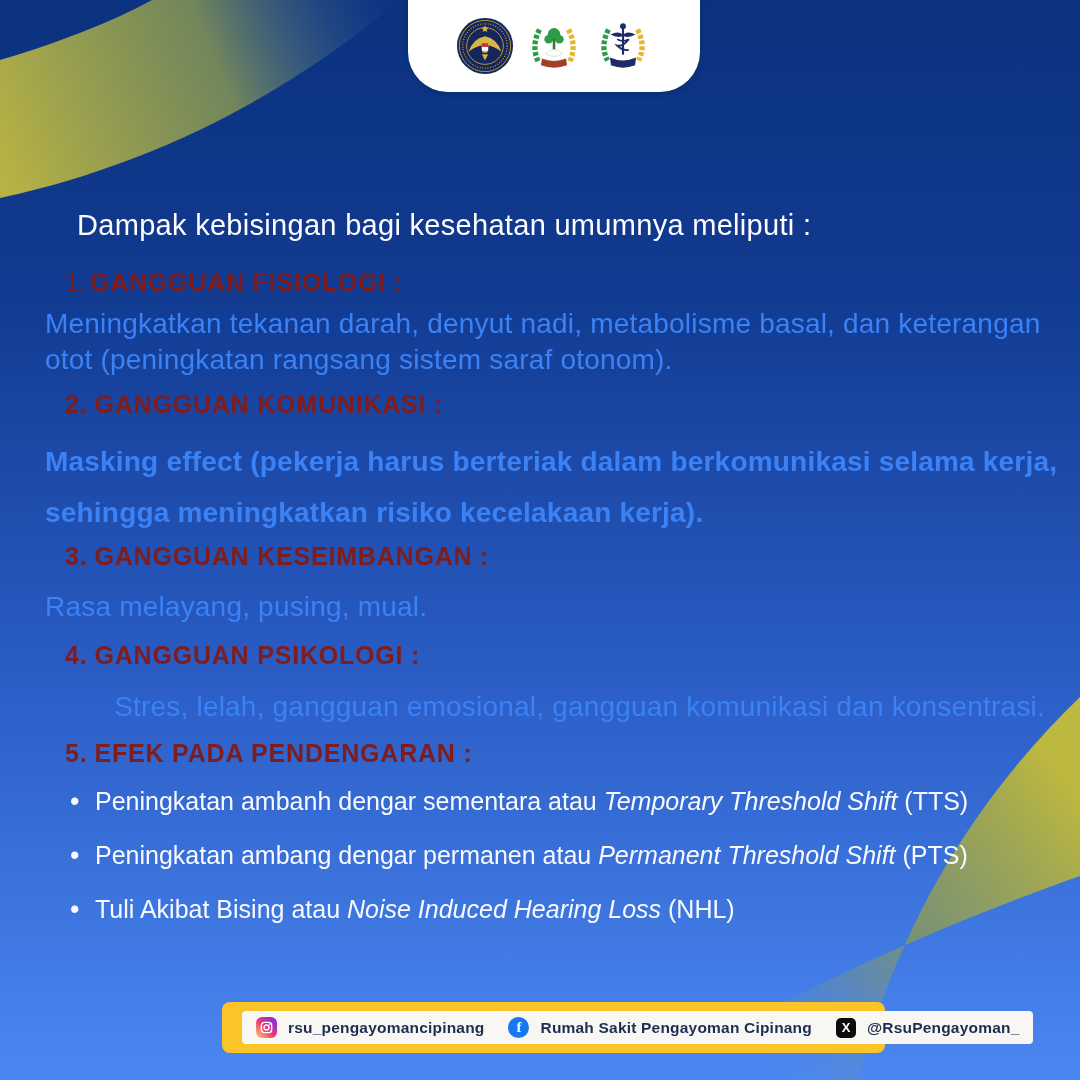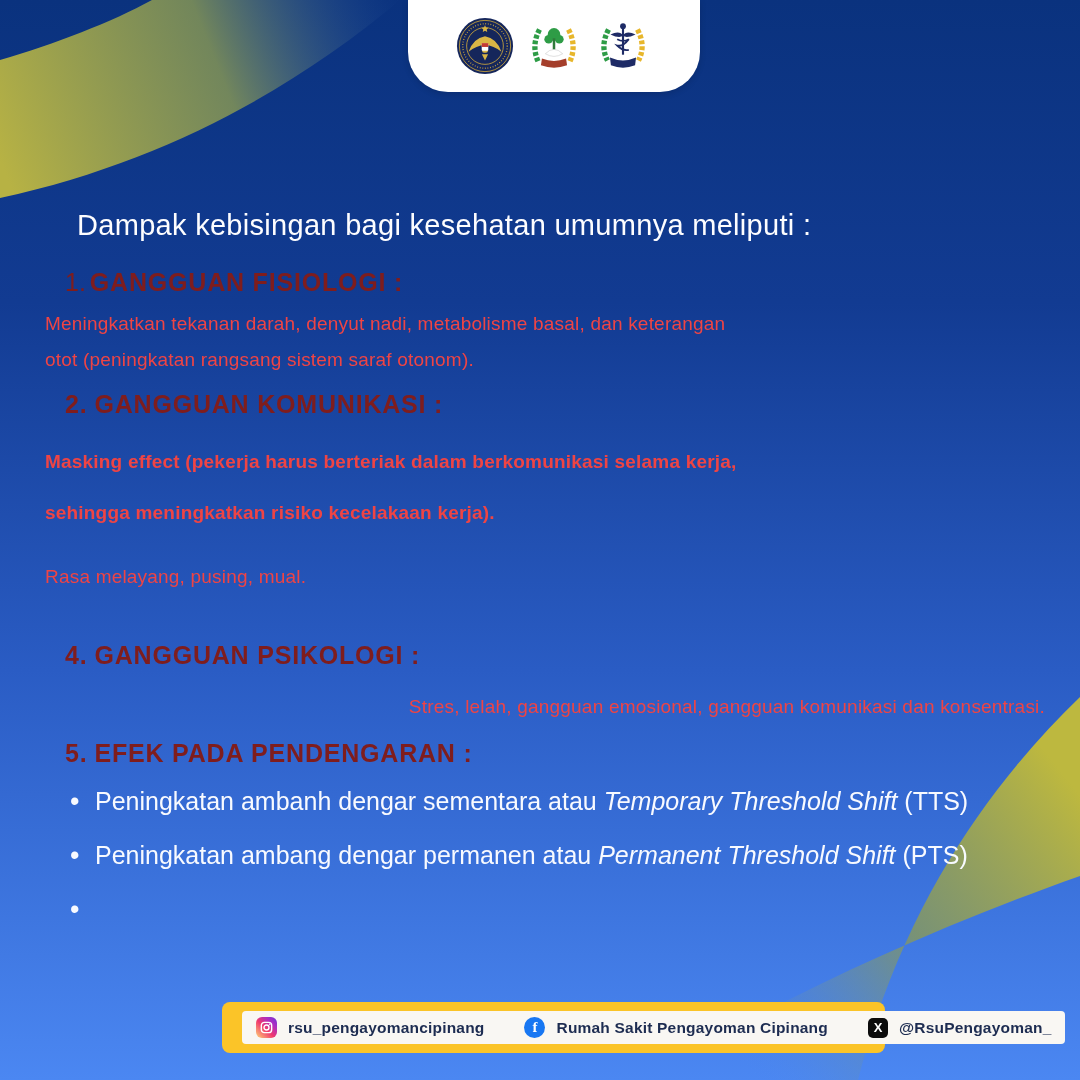--- a/index.html
+++ b/index.html
@@ -22,38 +22,38 @@
   .section{position:absolute;left:0;width:1000px;}
   .s1{top:267px;} .s2{top:389px;} .s3{top:541px;} .s4{top:640px;} .s5{top:738px;}
   .heading-row{padding-left:20px;color:#7f1d1d;font-weight:bold;font-size:25px;line-height:30px;letter-spacing:.8px;white-space:nowrap;}
   .num{display:inline-block;margin-right:7px;}
   .num-light{font-weight:normal;letter-spacing:0;margin-right:4px;}
   .body-lines{margin-top:10px;}
   .s1 .body-lines{margin-top:9px;}
   .s2 .body-lines{margin-top:17px;}
   .s3 .body-lines{margin-top:21px;}
   .s4 .body-lines{margin-top:22px;text-align:right;}
-  .body-line{font-size:19px;letter-spacing:.2px;white-space:nowrap;color:#ef4444;}
+  .body-line{font-size:28px;letter-spacing:.2px;white-space:nowrap;color:#3b82f6;}
   .s1 .body-line{line-height:36px;}
   .s2 .body-line{line-height:51px;font-weight:bold;}
   .s3 .body-line,.s4 .body-line{line-height:30px;}
   .bullets{margin-top:18px;}
   .bullet{display:flex;align-items:center;padding-left:25px;font-size:25px;line-height:30px;margin-bottom:24px;white-space:nowrap;color:#f8faff;}
   .bullet .dot{width:25px;flex:0 0 25px;}
   .bullet .dot::before{content:"•";font-size:27px;}
   .bullet .it{font-style:italic;}
   
   .footer-bar{
     position:absolute;left:222px;top:1002px;width:663px;height:51px;
     background:#FBC428;border-radius:8px;box-sizing:border-box;
     padding:9px 20px;display:flex;
   }
   .footer-inner{
     flex:1;background:#F9F7F3;border-radius:4px;
-    display:flex;align-items:center;gap:40px;padding:0 14px;
+    display:flex;align-items:center;gap:24px;padding:0 14px;
   }
   .social-item{display:flex;align-items:center;gap:11px;cursor:pointer;}
   .social-handle{font-size:15.5px;font-weight:bold;color:#1D2C51;letter-spacing:.2px;white-space:nowrap;}
   .ig-icon{width:21px;height:21px;border-radius:6px;
     background:linear-gradient(45deg,#FFD676 0%,#F0396E 45%,#AA2EC4 75%,#6A35D4 100%);
     display:flex;align-items:center;justify-content:center;}
   .fb-icon{width:21px;height:21px;border-radius:50%;background:#1877F2;color:#fff;
     display:flex;align-items:center;justify-content:center;font-weight:bold;font-size:15px;font-family:"Liberation Serif",serif;}
   .x-icon{width:20px;height:20px;border-radius:5px;background:#0c0c0c;color:#fff;
     display:flex;align-items:center;justify-content:center;font-weight:bold;font-size:13px;}
@@ -129,20 +129,23 @@
     <div class="heading-row">
       <span class="num">2.</span><span>GANGGUAN KOMUNIKASI :</span>
     </div>
     <div class="body-lines">
       <div class="body-line">Masking effect (pekerja harus berteriak dalam berkomunikasi selama kerja,</div>
       <div class="body-line">sehingga meningkatkan risiko kecelakaan kerja).</div>
     </div>
   </div>
 
   <div class="section s3">
+    <div class="heading-row">
+      <span class="num">3.</span><span>GANGGUAN KESEIMBANGAN :</span>
+    </div>
     <div class="body-lines">
       <div class="body-line">Rasa melayang, pusing, mual.</div>
     </div>
   </div>
 
   <div class="section s4">
     <div class="heading-row">
       <span class="num">4.</span><span>GANGGUAN PSIKOLOGI :</span>
     </div>
     <div class="body-lines">
@@ -158,20 +161,21 @@
       <div class="bullet">
         <span class="dot"></span>
         <span><span>Peningkatan ambanh dengar sementara atau </span><span class="it">Temporary Threshold Shift</span><span> (TTS)</span></span>
       </div>
       <div class="bullet">
         <span class="dot"></span>
         <span><span>Peningkatan ambang dengar permanen atau </span><span class="it">Permanent Threshold Shift</span><span> (PTS)</span></span>
       </div>
       <div class="bullet">
         <span class="dot"></span>
+        <span><span>Tuli Akibat Bising atau </span><span class="it">Noise Induced Hearing Loss</span><span> (NHL)</span></span>
       </div>
     </div>
   </div>
 </div>
 
 <div class="footer-bar">
   <div class="footer-inner">
     <div class="social-item">
       <span class="ig-icon">
         <svg width="13" height="13" viewBox="0 0 24 24" fill="none" stroke="#ffffff" stroke-width="2.6">

